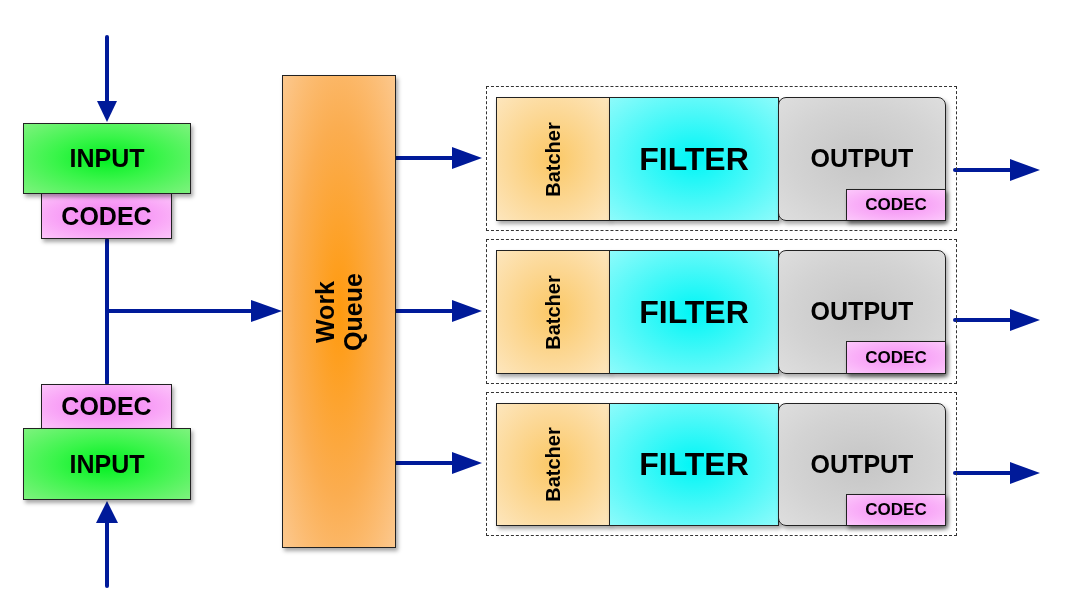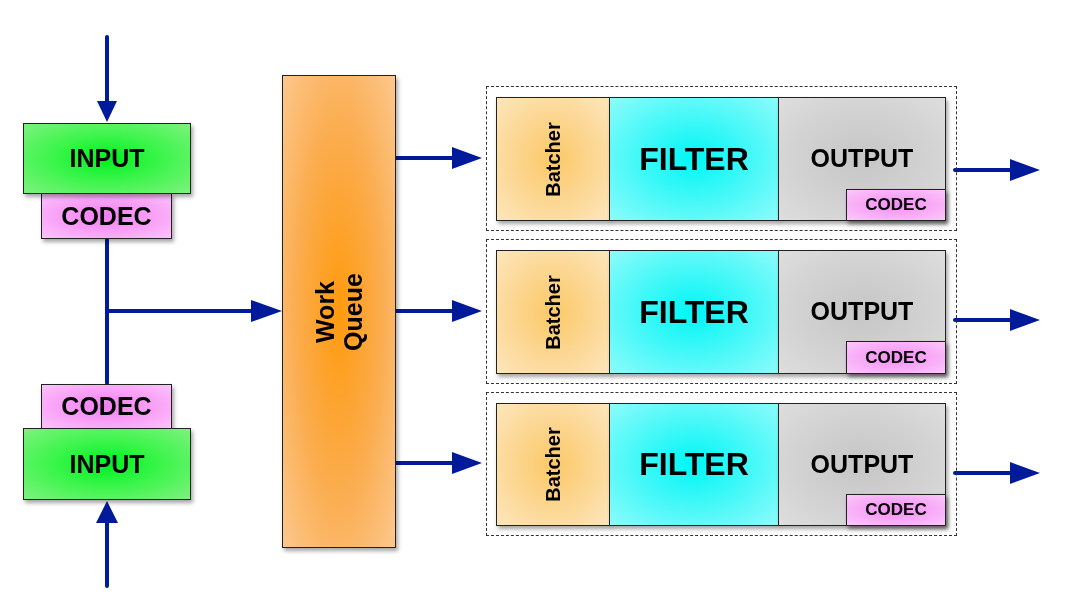--- a/index.html
+++ b/index.html
@@ -12,21 +12,21 @@
                  font-size: 25px; }
     .codec-in { background: radial-gradient(ellipse at center, #f27ef2 0%, #f9a6f7 60%, #fcc4fa 100%);
                 font-size: 25px; }
     .queue { background: radial-gradient(ellipse at center, #ff9a0e 0%, #fbad50 55%, #fcc88e 100%); }
     .queue-label { transform: rotate(-90deg); font-size: 25px; line-height: 28px; text-align: center; white-space: nowrap; }
     .group { position: absolute; box-sizing: border-box; border: 1.5px dashed #333; }
     .batcher { background: radial-gradient(ellipse at center, #fbc866 0%, #fcd896 55%, #fde6bd 100%); }
     .batcher-label { transform: rotate(-90deg); font-size: 20px; white-space: nowrap; }
     .filter { background: radial-gradient(ellipse at center, #00f6f6 0%, #47f8f8 50%, #8dfbfb 100%); font-size: 32px; }
     .output { background: radial-gradient(ellipse at center, #c6c6c6 0%, #d3d3d3 60%, #dedede 100%);
-              font-size: 25px; align-items: flex-start; padding-top: 46px; box-shadow: 2px 3px 4px rgba(0,0,0,0.35); }
+              font-size: 25px; align-items: flex-start; padding-top: 46px; box-shadow: 2px 3px 4px rgba(0,0,0,0.35); border-radius: 8px; }
     .codec-out { background: radial-gradient(ellipse at center, #f38ef3 0%, #f9aff8 60%, #fcc8fb 100%);
                  font-size: 17px; box-shadow: 2px 3px 4px rgba(0,0,0,0.45); }
     svg.wires { position: absolute; left: 0; top: 0; width: 1085px; height: 601px; pointer-events: none; }
   </style>
 </head>
 <body>
 
 <svg class="wires" viewBox="0 0 1085 601">
   <defs>
     <marker id="ah" markerWidth="10" markerHeight="10" refX="9" refY="5" orient="auto" markerUnits="userSpaceOnUse">

